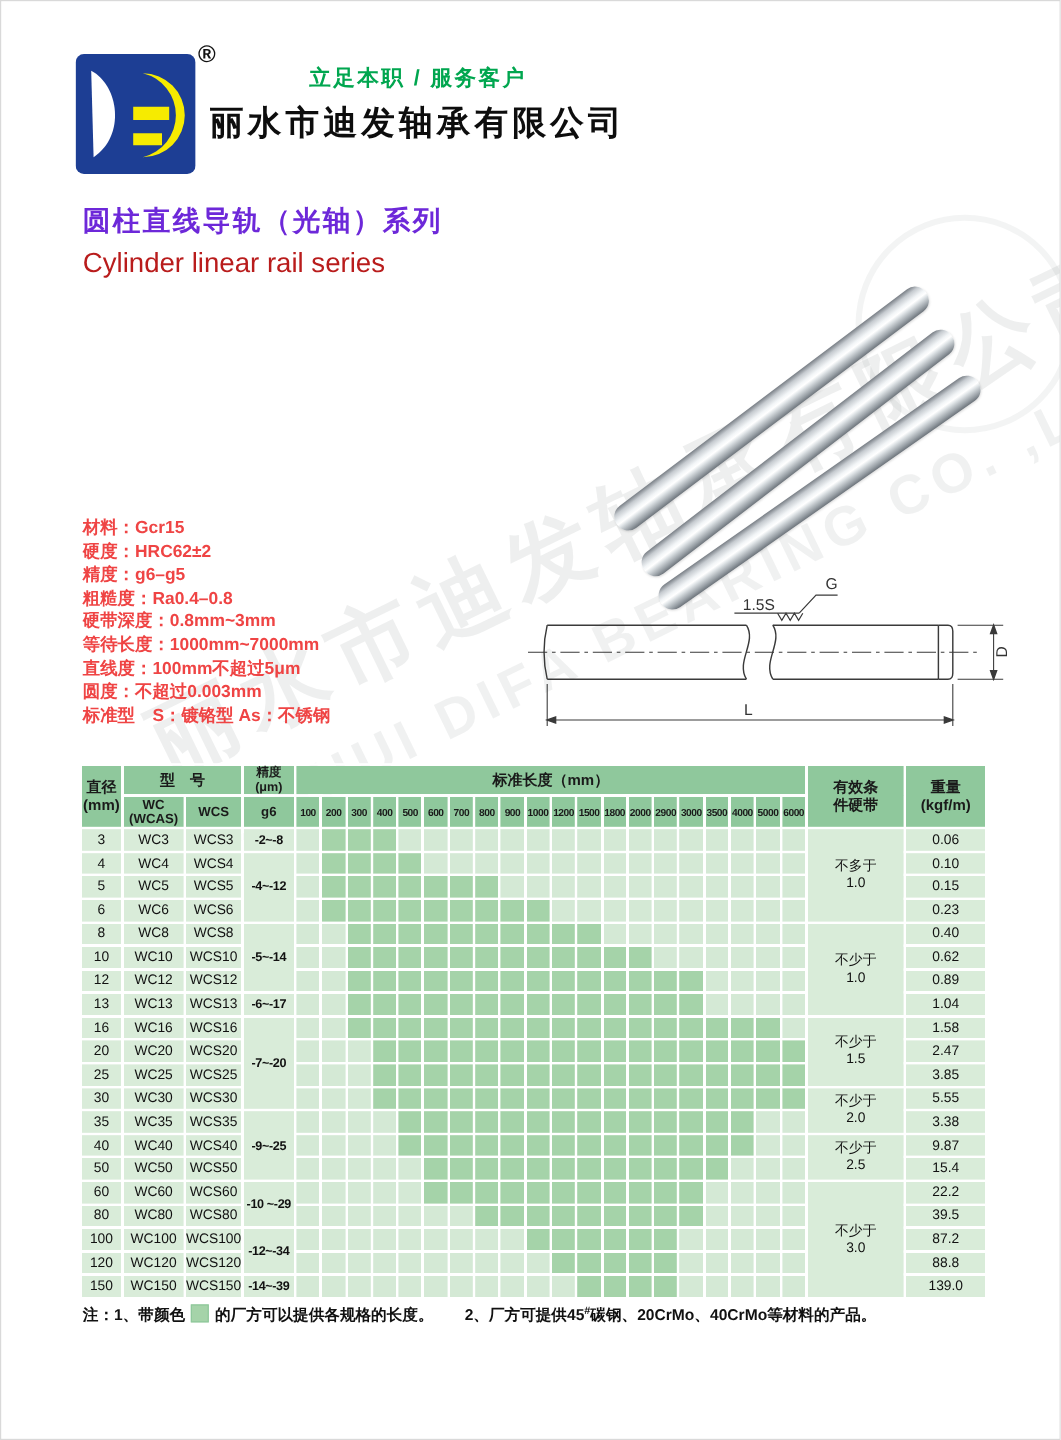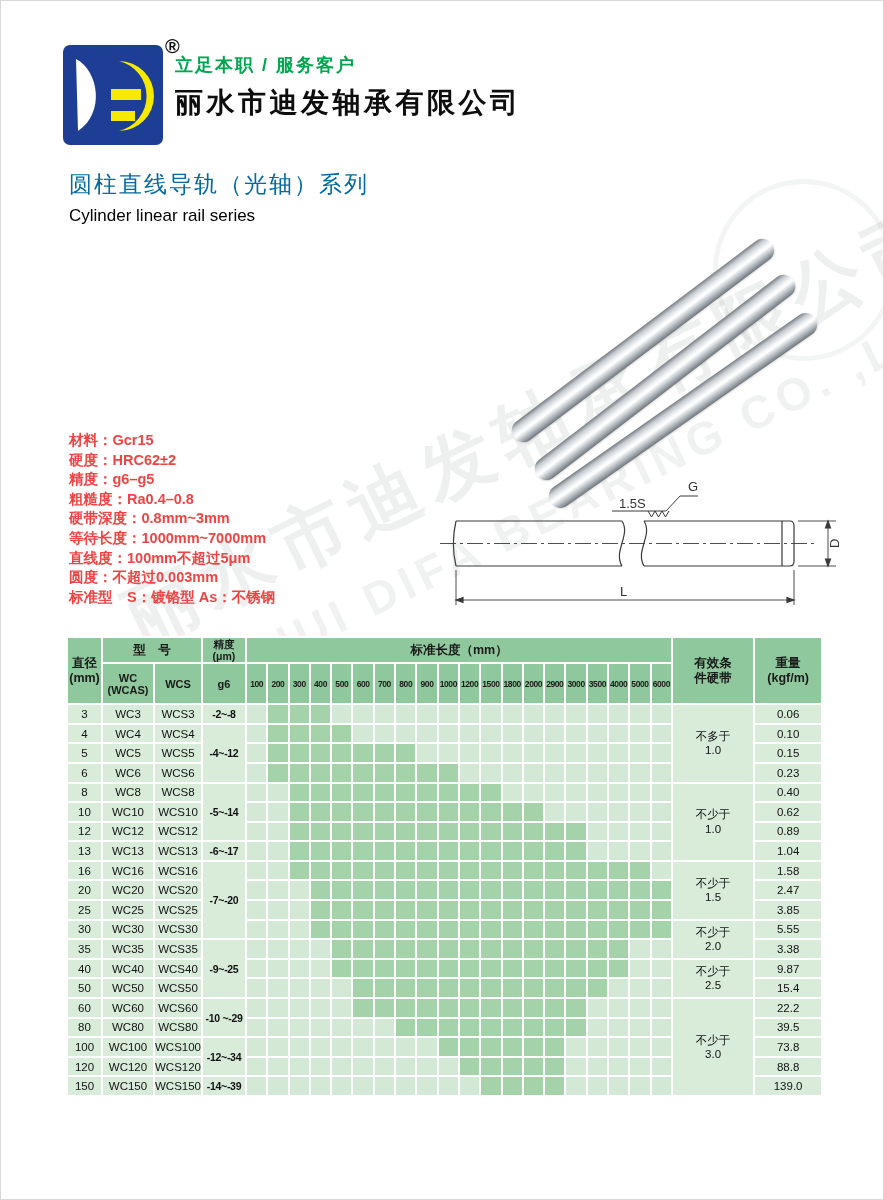--- a/index.html
+++ b/index.html
@@ -11,28 +11,28 @@
   .wm-cn{left:130px;top:575px;font-size:72px;letter-spacing:10px;color:rgba(90,100,95,0.10);
          transform:rotate(-26deg);transform-origin:0 50%;}
   .wm-en{left:180px;top:665px;font-size:46px;letter-spacing:6px;color:rgba(90,100,95,0.09);
          transform:rotate(-26deg);transform-origin:0 50%;}
   .wm-circle{left:712px;top:178px;width:172px;height:172px;border-radius:50%;
              border:5px solid rgba(90,100,95,0.07);}
   
   .brand{position:absolute;left:62px;top:44px;z-index:2;display:flex;}
   .brand svg{display:block;}
   .reg-mark{position:absolute;left:102px;top:-10px;font-size:20px;font-weight:bold;color:#111;}
-  .brand-text{margin-left:12px;padding-top:8px;}
+  .brand-text{margin-left:12px;padding-top:8px;text-align:center;}
   .slogan{color:#00a64f;font-size:18px;font-weight:bold;letter-spacing:2px;}
   .company-cn{margin-top:7px;font-size:28px;font-weight:bold;letter-spacing:3.5px;color:#0d0d0d;}
   .company-en{margin-top:4px;font-size:17.5px;font-weight:bold;letter-spacing:1.5px;color:#0d0d0d;}
   
   .title-block{position:absolute;left:68px;top:168px;z-index:2;}
-  .title-cn{font-size:23px;font-weight:normal;letter-spacing:2px;color:#0369a1;}
-  .title-en{margin-top:6px;font-size:17px;color:#000000;}
+  .title-cn{font-size:23px;font-weight:bold;letter-spacing:2px;color:#6d28d9;}
+  .title-en{margin-top:6px;font-size:23px;color:#b91c1c;}
   
   .usage{position:absolute;left:68px;top:262px;width:396px;z-index:2;
          font-size:14.5px;font-weight:600;line-height:22px;color:#151515;}
   .usage-heading{margin-bottom:0;}
   
   .specs{position:absolute;left:68px;top:430px;z-index:2;font-size:14.5px;font-weight:600;
          line-height:19.6px;color:#ef4444;}
   
   .rods{position:absolute;left:455px;top:232px;width:390px;height:255px;z-index:1;}
   .rod{position:absolute;width:322px;height:23px;border-radius:11px;
@@ -47,21 +47,21 @@
   .drawing text{font-family:"Liberation Sans",sans-serif;font-size:13px;fill:#333;}
   
   #spec-table{position:absolute;left:65px;top:635px;width:755px;z-index:2;
               border-collapse:collapse;table-layout:fixed;}
   #spec-table th,#spec-table td{border:2px solid #fff;padding:0;margin:0;text-align:center;
               vertical-align:middle;overflow:hidden;}
   #spec-table th{background:#8fc89c;color:#1a1a1a;font-weight:bold;}
   .h-cn{font-size:12.5px;line-height:1.15;}
   .h-sub{font-size:11px;line-height:1.1;font-weight:bold;}
   .h-num{font-size:8.5px;letter-spacing:-0.4px;}
-  tr.hr1{height:23px;} tr.hr2{height:41px;}
+  tr.hr1{height:23px;} tr.hr2{height:27px;}
   #spec-table tbody td{background:#d9ecd9;font-size:11.5px;height:17.6px;color:#111;}
   #spec-table td.len{background:#d4e9d5;}
   #spec-table td.len.on{background:#a5d3a9;}
   #spec-table td.g6c{font-size:10.5px;letter-spacing:-0.3px;font-weight:bold;}
   #spec-table td.cond{font-size:11.5px;line-height:1.25;}
   
   .note{position:absolute;left:68px;top:1086px;z-index:2;font-size:13px;font-weight:600;color:#111;}
   .swatch{display:inline-block;width:13px;height:13px;background:#a5d3a9;margin:0 5px;
           vertical-align:-2px;border:1px solid #8fc89c;}
   .note-gap{display:inline-block;width:26px;}
@@ -720,21 +720,21 @@
           <td class="len on"></td>
           <td class="len on"></td>
           <td class="len on"></td>
           <td class="len on"></td>
           <td class="len on"></td>
           <td class="len"></td>
           <td class="len"></td>
           <td class="len"></td>
           <td class="len"></td>
           <td class="len"></td>
-          <td class="weight">73.8</td>
+          <td class="weight">87.2</td>
         </tr>
         <tr>
           <td class="dia">120</td>
           <td class="wc">WC120</td>
           <td class="wcs">WCS120</td>
           <td class="len"></td>
           <td class="len"></td>
           <td class="len"></td>
           <td class="len"></td>
           <td class="len"></td>
@@ -778,14 +778,17 @@
           <td class="len"></td>
           <td class="len"></td>
           <td class="len"></td>
           <td class="len"></td>
           <td class="len"></td>
           <td class="weight">139.0</td>
         </tr>
       </tbody>
     </table>
 
+  <div class="note">
+    <span>注：1、带颜色</span><span class="swatch"></span><span>的厂方可以提供各规格的长度。</span><span class="note-gap"></span><span>2、厂方可提供45</span><sup>#</sup><span>碳钢、20CrMo、40CrMo等材料的产品。</span>
+  </div>
 
 </div>
 
 </body></html>

